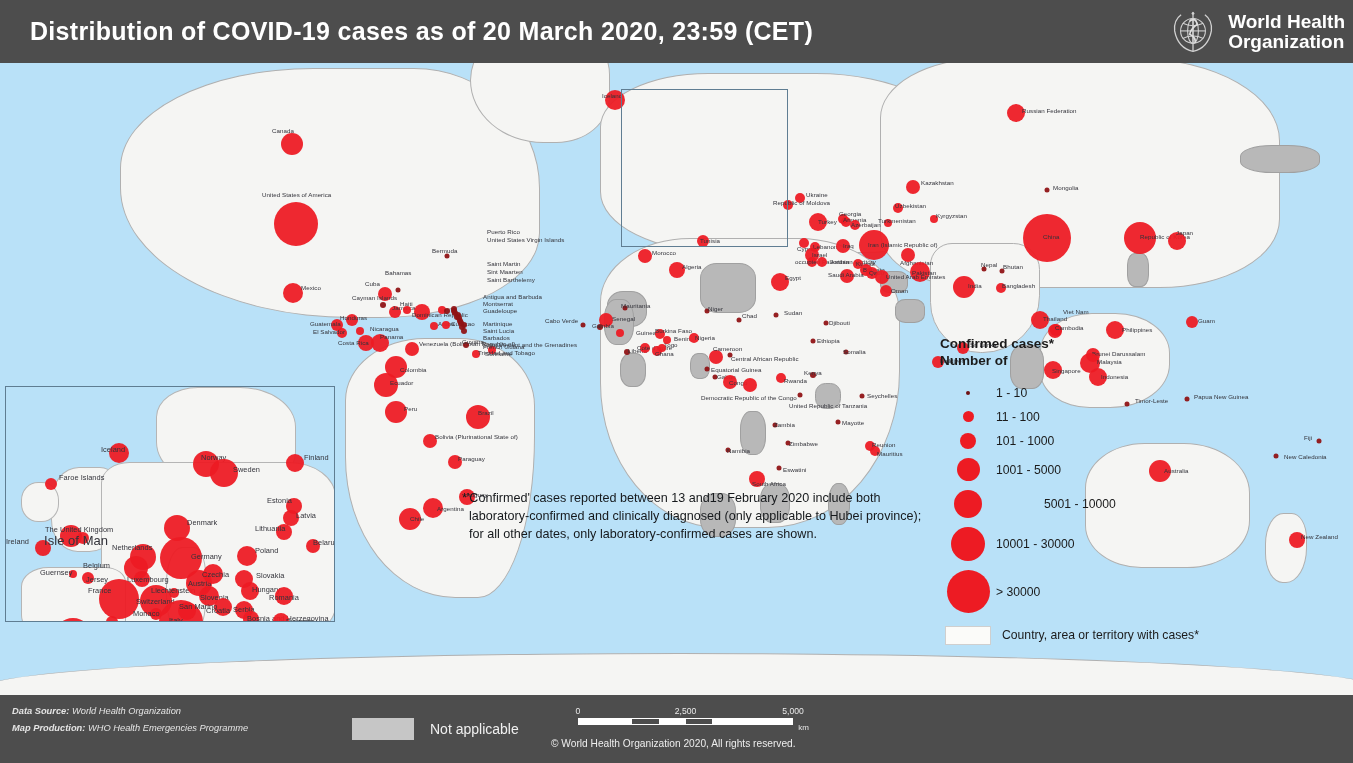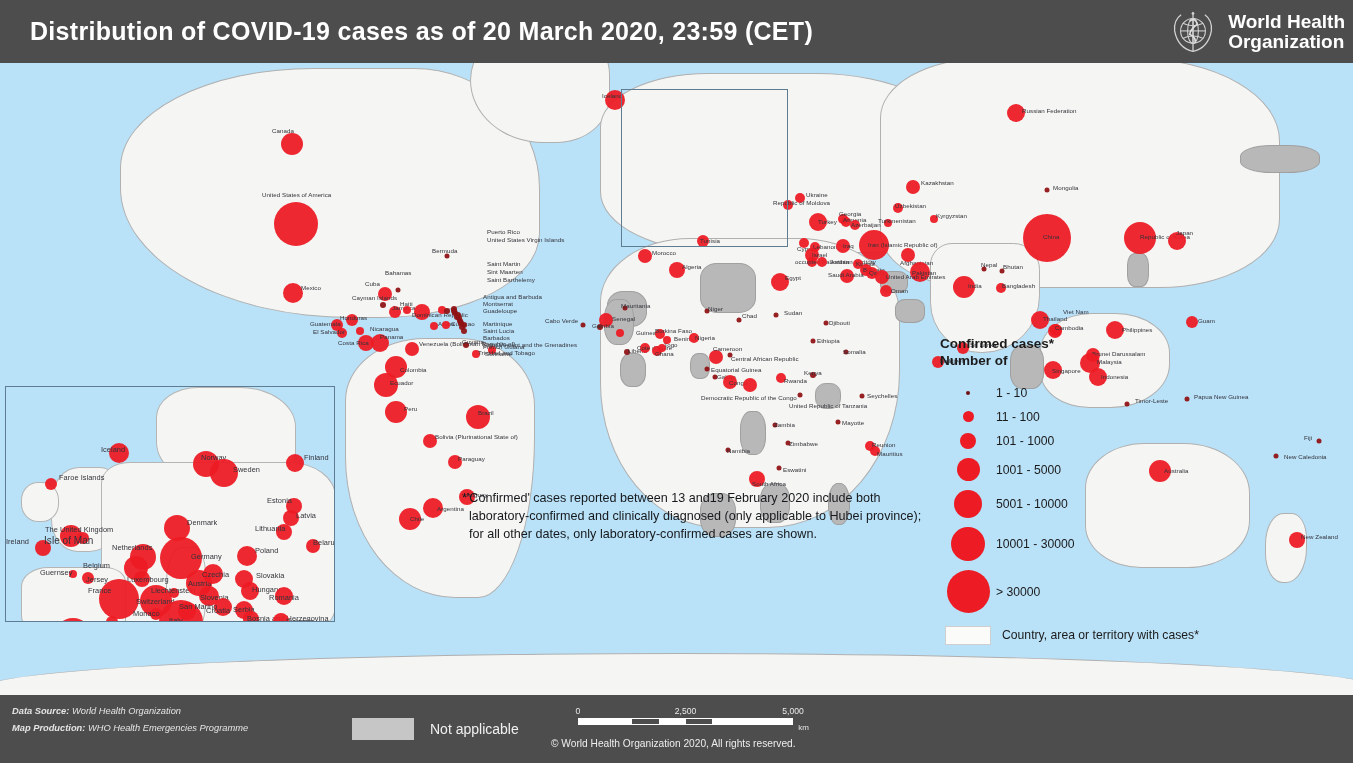--- a/index.html
+++ b/index.html
@@ -563,21 +563,21 @@
         <div class="plabel" style="font-size: 7.4px; left: 307px; top: 155px;">Belarus</div>
         <div class="bubble" title="Denmark" style="left: 171px; top: 141px; width: 26px; height: 26px;"></div>
         <div class="plabel" style="font-size: 7.4px; left: 181px; top: 135px;">Denmark</div>
         <div class="bubble" title="Poland" style="left: 241px; top: 169px; width: 20px; height: 20px;"></div>
         <div class="plabel" style="font-size: 7.4px; left: 249px; top: 163px;">Poland</div>
         <div class="bubble" title="The United Kingdom" style="left: 65px; top: 149px; width: 22px; height: 22px;"></div>
         <div class="plabel" style="font-size: 7.4px; left: 39px; top: 142px;">The United Kingdom</div>
         <div class="bubble" title="Ireland" style="left: 37px; top: 161px; width: 16px; height: 16px;"></div>
         <div class="plabel" style="font-size: 7.4px; left: 0px; top: 154px;">Ireland</div>
         <div class="bubble" title="Isle of Man" style="left: 77px; top: 151px; width: 12px; height: 12px;"></div>
-        <div class="plabel" style="font-size: 10px; left: 38px; top: 153px;">Isle of Man</div>
+        <div class="plabel" style="font-size: 13px; left: 38px; top: 153px;">Isle of Man</div>
         <div class="bubble" title="Netherlands" style="left: 137px; top: 170px; width: 26px; height: 26px;"></div>
         <div class="plabel" style="font-size: 7.4px; left: 106px; top: 160px;">Netherlands</div>
         <div class="bubble" title="Germany" style="left: 175px; top: 171px; width: 42px; height: 42px;"></div>
         <div class="plabel" style="font-size: 7.4px; left: 185px; top: 169px;">Germany</div>
         <div class="bubble" title="Belgium" style="left: 130px; top: 181px; width: 24px; height: 24px;"></div>
         <div class="plabel" style="font-size: 7.4px; left: 77px; top: 178px;">Belgium</div>
         <div class="bubble" title="Luxembourg" style="left: 136px; top: 192px; width: 16px; height: 16px;"></div>
         <div class="plabel" style="font-size: 7.4px; left: 121px; top: 192px;">Luxembourg</div>
         <div class="bubble" title="Guernsey" style="left: 67px; top: 187px; width: 8px; height: 8px;"></div>
         <div class="plabel" style="font-size: 7.4px; left: 34px; top: 185px;">Guernsey</div>
@@ -645,21 +645,21 @@
             <div class="legend-dot" style="width: 16px; height: 16px;"></div>
           </div>
           <div class="legend-label">101 - 1000</div>
         </div>
         <div class="legend-row" style="height: 32px;">
           <div class="legend-swatch-wrap">
             <div class="legend-dot" style="width: 23px; height: 23px;"></div>
           </div>
           <div class="legend-label">1001 - 5000</div>
         </div>
-        <div class="legend-row" style="height: 37px;">
+        <div class="legend-row" style="height: 37px; gap: 48px;">
           <div class="legend-swatch-wrap">
             <div class="legend-dot" style="width: 28px; height: 28px;"></div>
           </div>
           <div class="legend-label">5001 - 10000</div>
         </div>
         <div class="legend-row" style="height: 43px;">
           <div class="legend-swatch-wrap">
             <div class="legend-dot" style="width: 34px; height: 34px;"></div>
           </div>
           <div class="legend-label">10001 - 30000</div>

